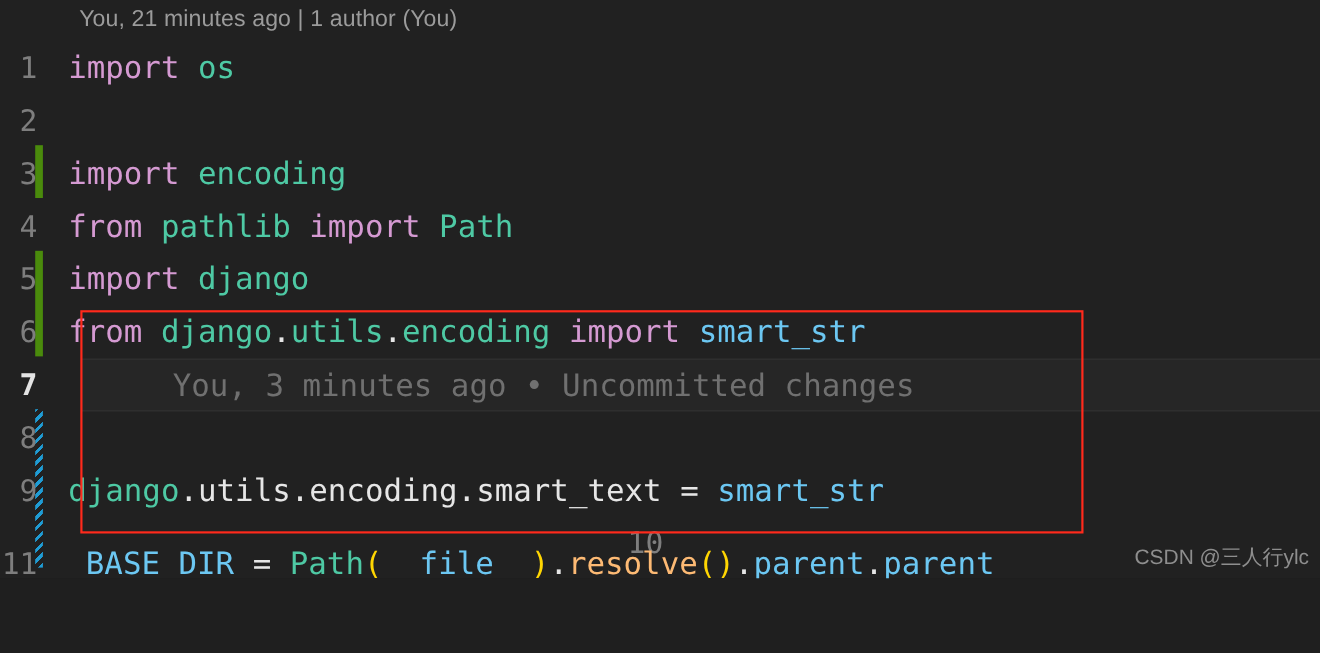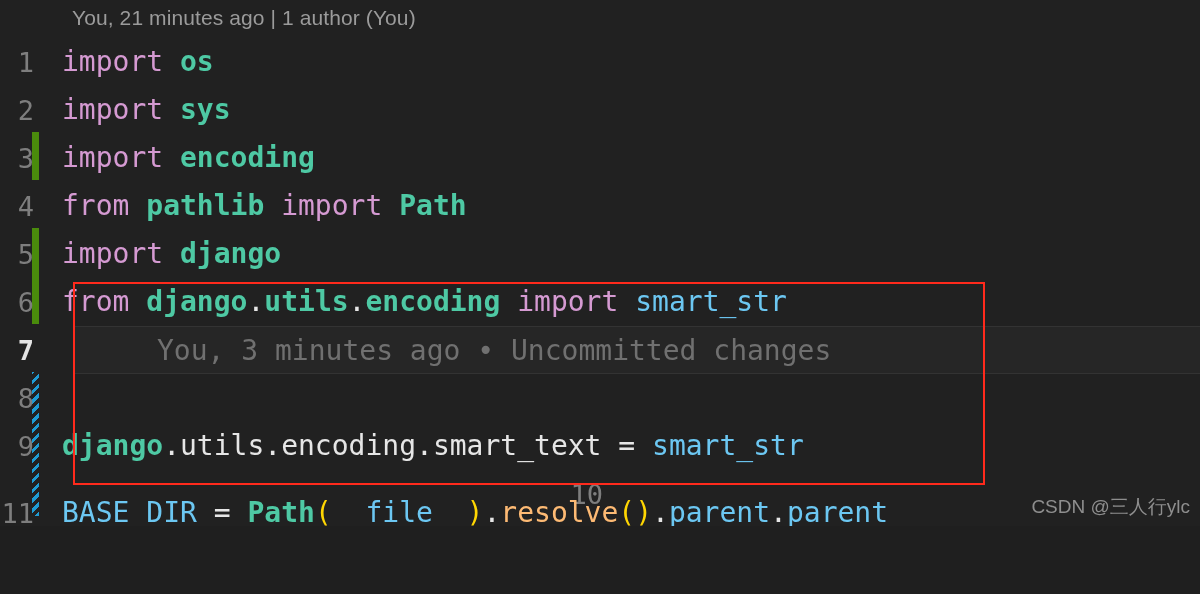--- a/index.html
+++ b/index.html
@@ -71,21 +71,21 @@
     font-family: "DejaVu Sans Mono", "Liberation Mono", monospace;
     font-size: 28px;
     white-space: pre;
     line-height: 1;
     letter-spacing: 0px;
     padding-left: 6px;
   }
 
   
   .t-kw   { color: #d59ad2; }  
-  .t-mod  { color: #4ec9a4; font-weight: bold; }  
+  .t-mod  { color: #4ec9a4; }  
   .t-name { color: #6cc7f2; }  
   .t-plain{ color: #e6e6e6; }  
   .t-fn   { color: #fdba74; }  
   .t-paren{ color: #ffd602; }  
 
   
   .changebar {
     position: absolute;
     left: 32px;
     width: 7px;
@@ -172,21 +172,20 @@
       <div class="row" style="top: 38px;">
         <div class="gutter">
           <span class="lineno">1</span>
         </div>
         <div class="code"><span class="t-kw">import </span><span class="t-mod">os</span></div>
       </div>
       <div class="row" style="top: 86px;">
         <div class="gutter">
           <span class="lineno">2</span>
         </div>
-        <div class="code"><span class="t-kw">import </span><span class="t-mod">sys</span></div>
       </div>
       <div class="row" style="top: 134px;">
         <div class="gutter">
           <span class="lineno">3</span>
         </div>
         <div class="code"><span class="t-kw">import </span><span class="t-mod">encoding</span></div>
       </div>
       <div class="row" style="top: 182px;">
         <div class="gutter">
           <span class="lineno">4</span>
@@ -222,21 +221,21 @@
           <span class="lineno">9</span>
         </div>
         <div class="code"><span class="t-mod">django</span><span class="t-plain">.utils.encoding.smart_text = </span><span class="t-name">smart_str</span></div>
       </div>
       <div class="row" style="top: 470px; justify-content: center;">
         <div class="gutter">
           <span class="lineno">10</span>
         </div>
         <div class="code"></div>
       </div>
-      <div class="row" style="top: 489px;">
+      <div class="row" style="top: 489px; gap: 16px;">
         <div class="gutter">
           <span class="lineno">11</span>
         </div>
         <div class="code"><span class="t-name">BASE_DIR</span><span class="t-plain"> = </span><span class="t-mod">Path</span><span class="t-paren">(</span><span class="t-name">__file__</span><span class="t-paren">)</span><span class="t-plain">.</span><span class="t-fn">resolve</span><span class="t-paren">()</span><span class="t-plain">.</span><span class="t-name">parent</span><span class="t-plain">.</span><span class="t-name">parent</span></div>
       </div>
       <div class="row" style="top: 566px;">
         <div class="gutter">
           <span class="lineno">12</span>
         </div>
         <div class="code"></div>

